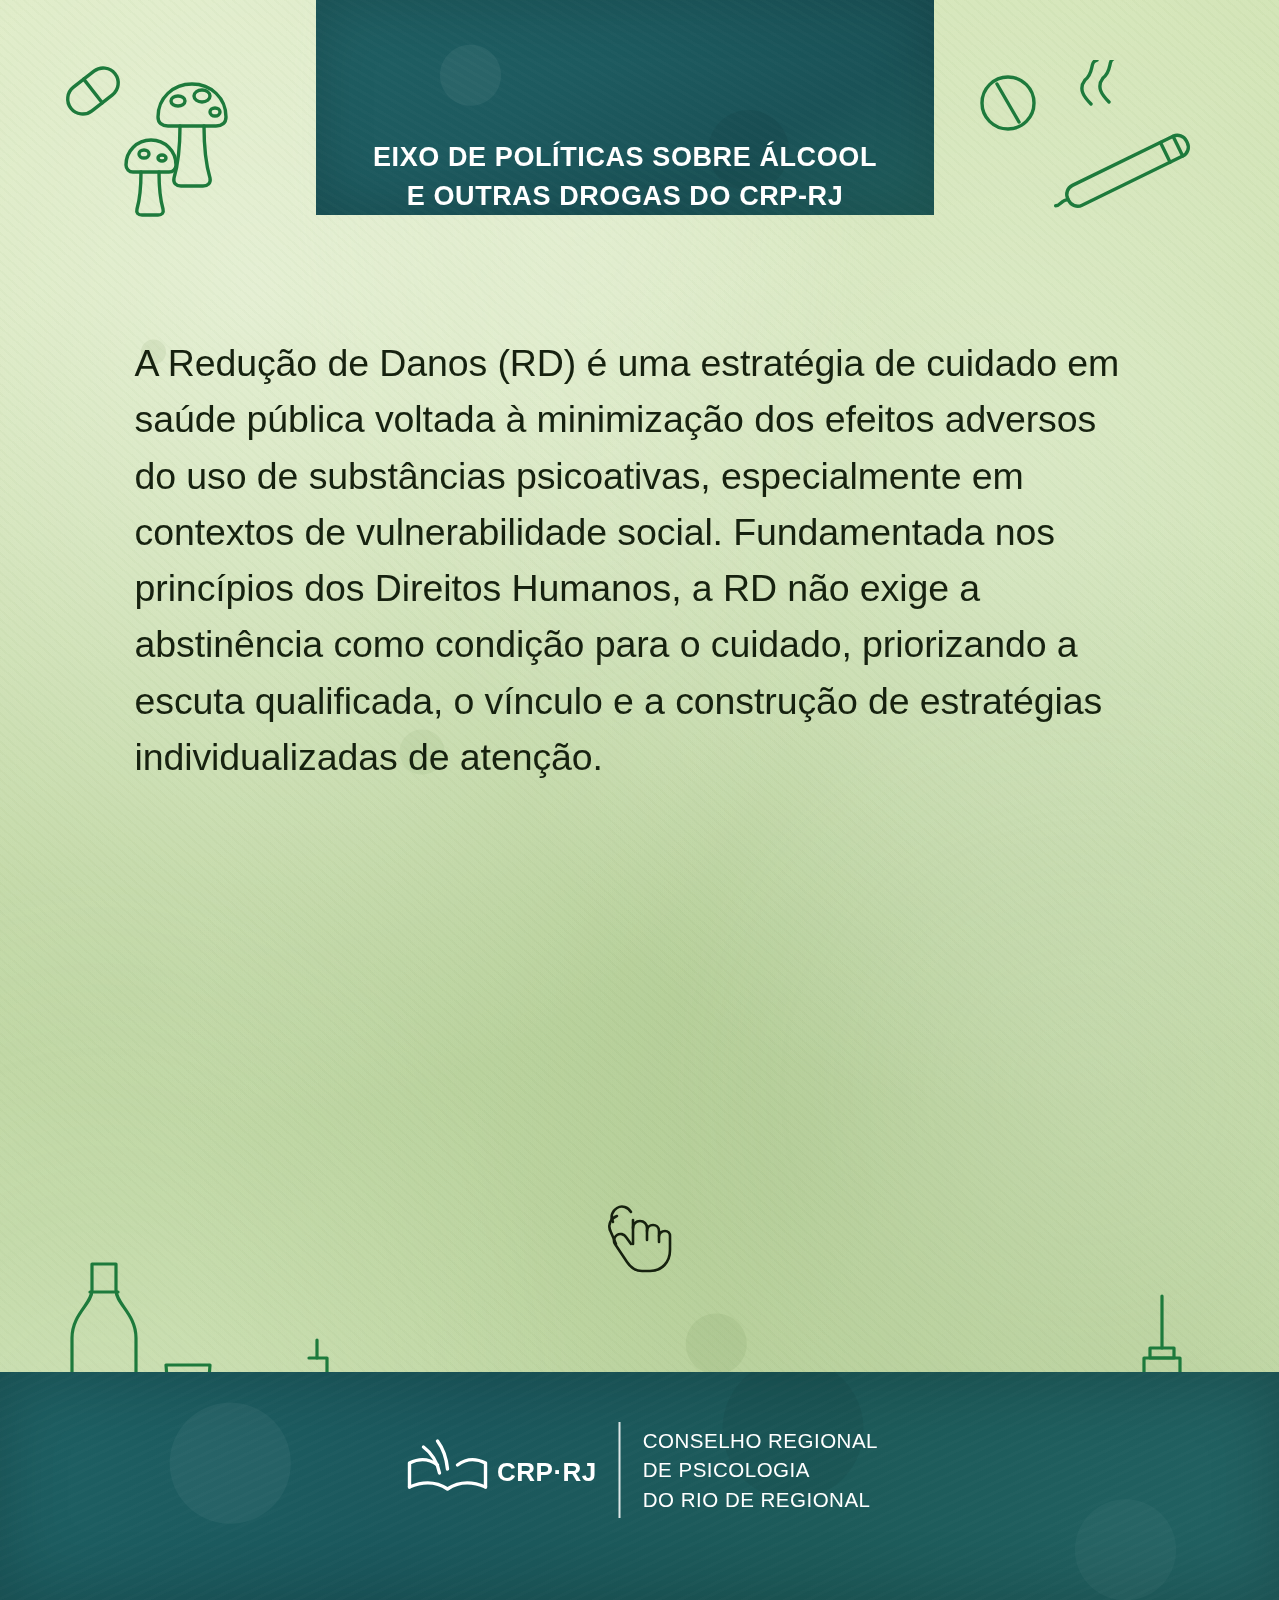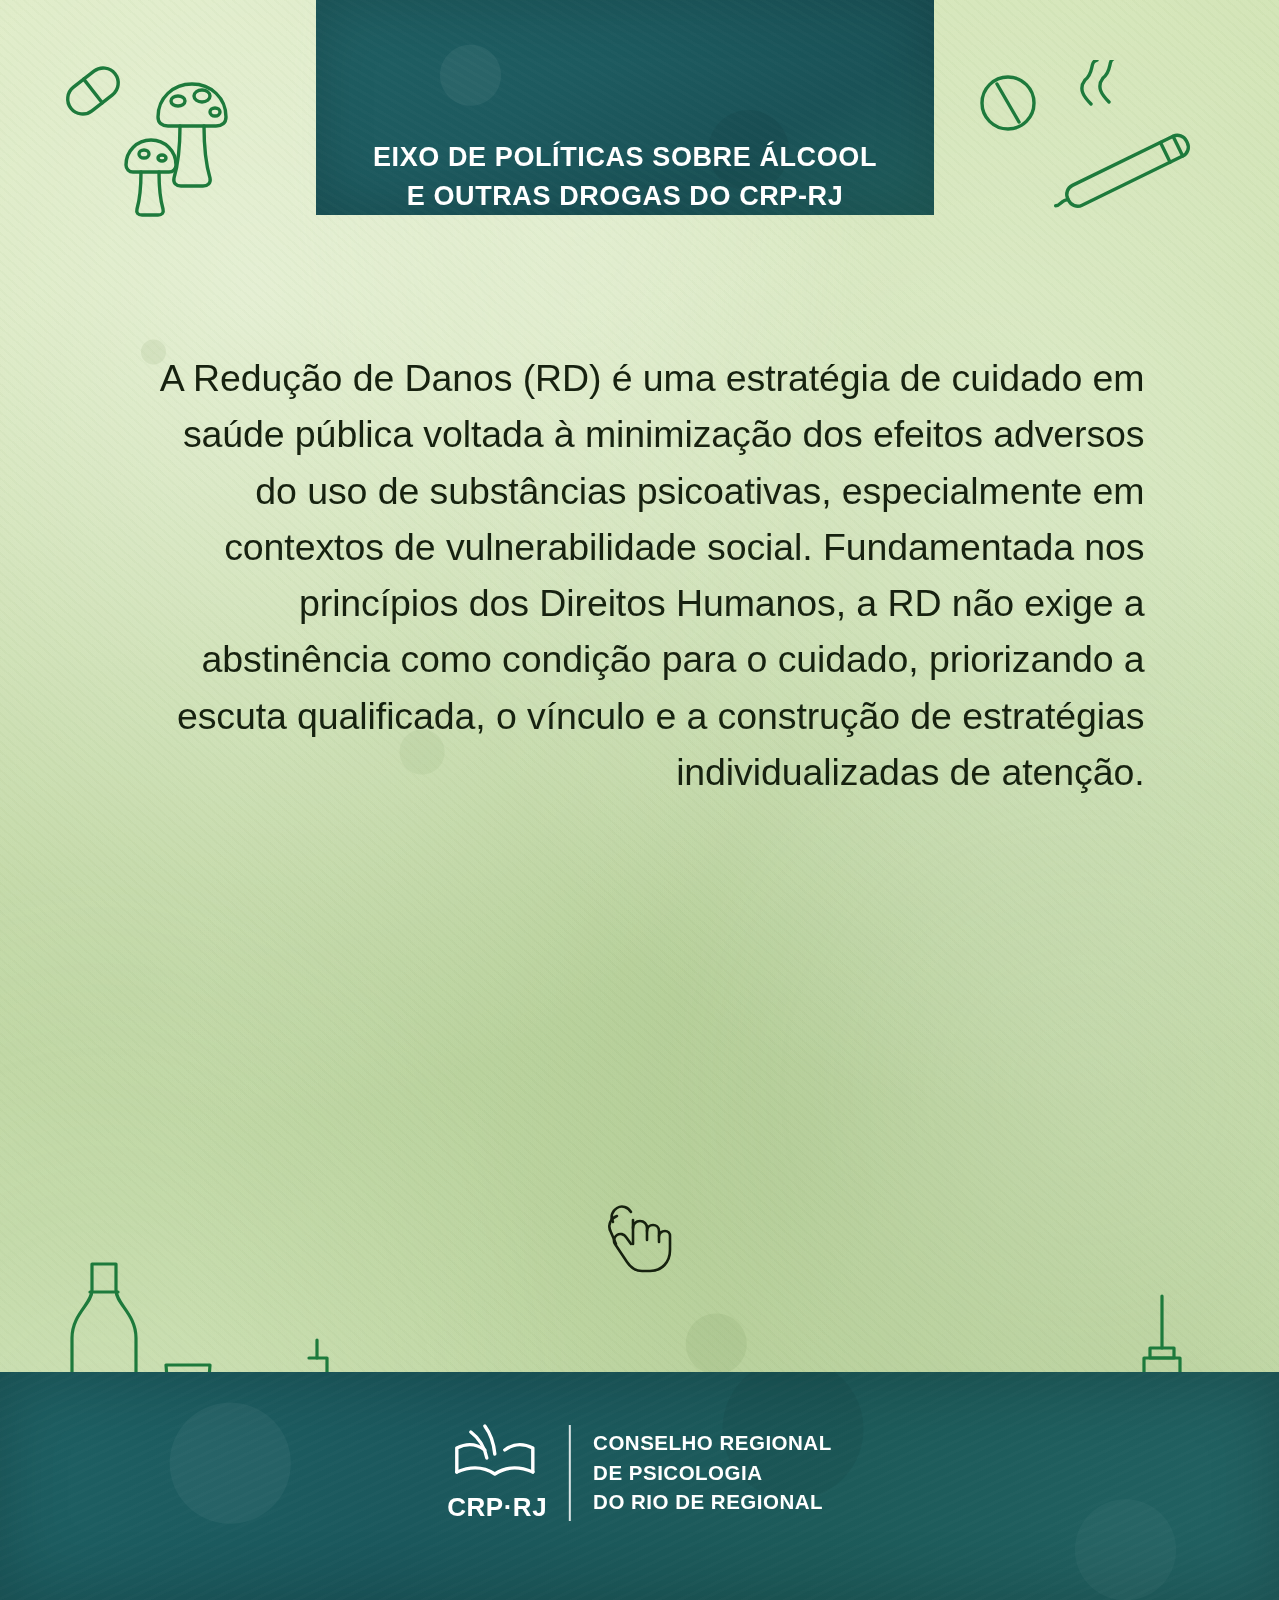--- a/index.html
+++ b/index.html
@@ -88,23 +88,23 @@
     text-align: center;
     padding: 0 20px;
     margin-top: 10px;
   }
 
   
   .content {
     position: absolute;
     left: 50%;
     transform: translateX(-50%);
-    top: 350px;
+    top: 335px;
     width: 1010px;
-    text-align: right;
+    text-align: left;
   }
   .para {
     color: #16210f;
     font-size: 37.5px;
     line-height: 1.50;
     letter-spacing: -0.1px;
     margin: 0;
   }
   .para.p1 { font-size: 37.5px; }
   .para.p2 { margin-top: 48px; }
@@ -146,40 +146,40 @@
     position: absolute;
     left: 50%;
     transform: translateX(-50%);
     top: 50px;
     display: flex;
     align-items: center;
     gap: 22px;
   }
   .logo-mark {
     display: flex;
-    flex-direction: column;
+    flex-direction: row;
     align-items: center;
     color: #ffffff;
   }
   .logo-mark .crp-text {
     color: #ffffff;
     font-size: 26px;
     font-weight: bold;
     letter-spacing: 0.5px;
     margin-top: 4px;
   }
   .logo-divider {
     width: 2px;
     height: 96px;
     background: rgba(255,255,255,0.85);
   }
   .logo-lines {
     color: #ffffff;
     font-size: 20.5px;
-    font-weight: bold;
+    font-weight: normal;
     line-height: 1.44;
     letter-spacing: 0.5px;
   }
 
   
   .deco {
     position: absolute;
     pointer-events: none;
   }
   .deco svg { display: block; }

